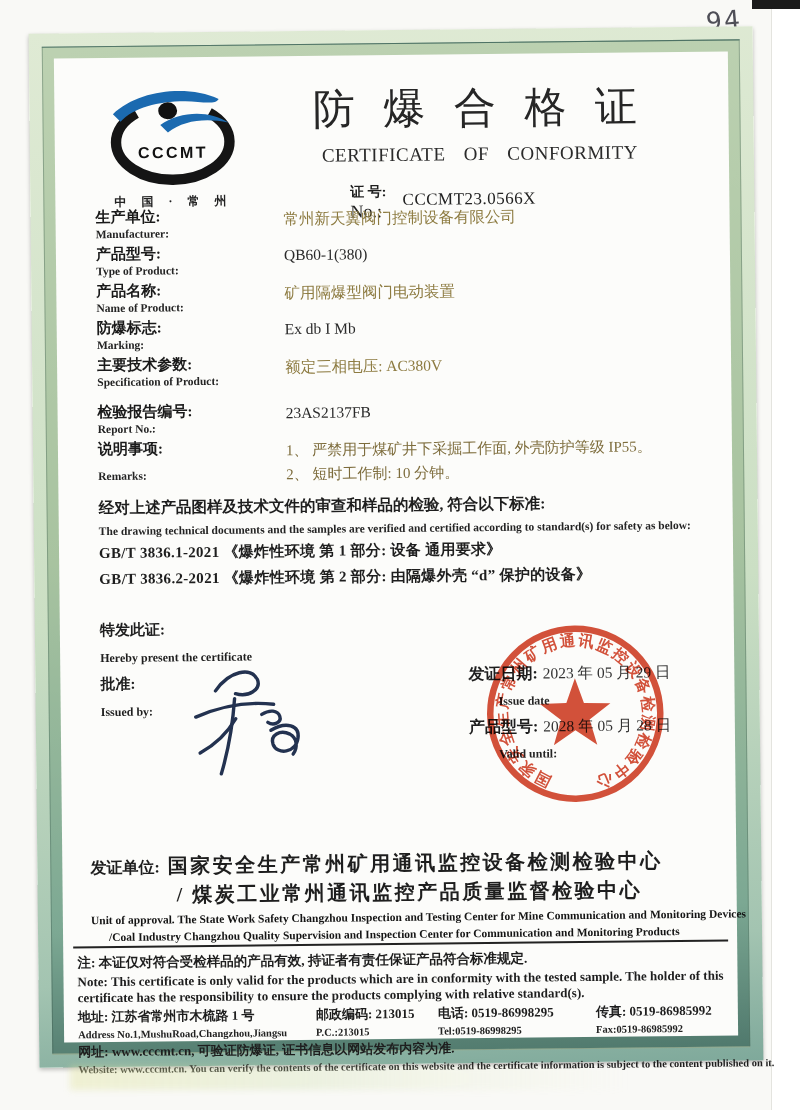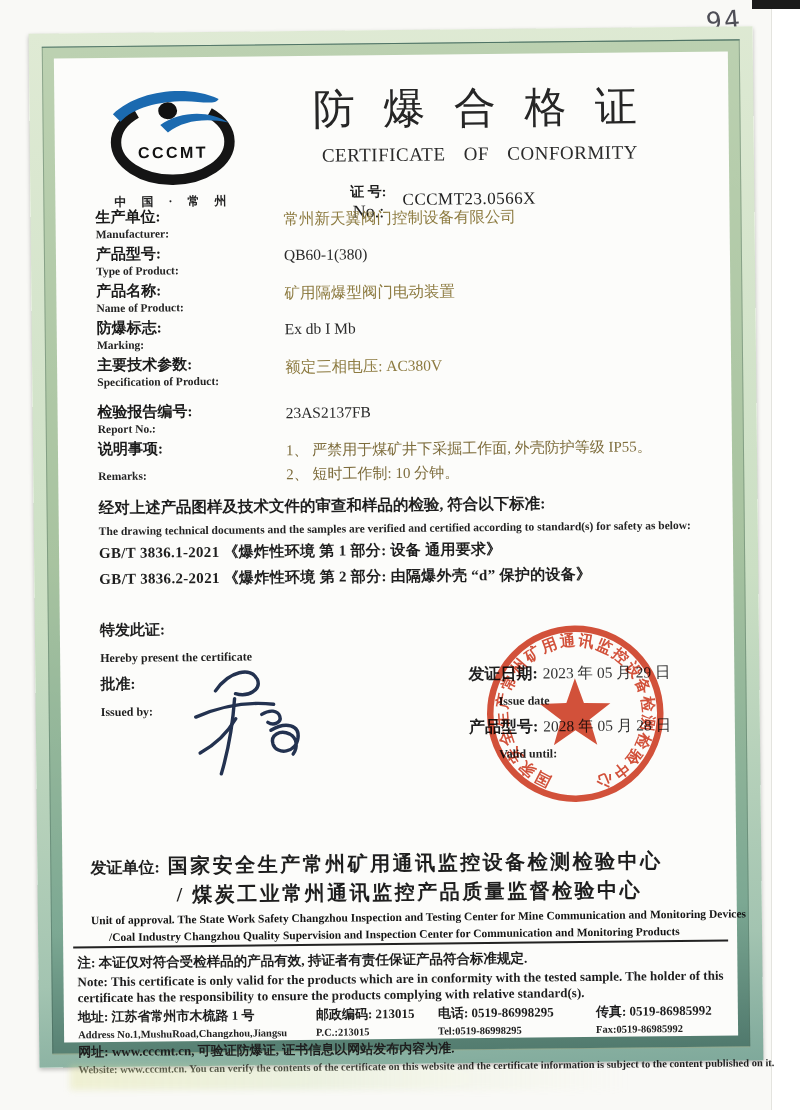--- a/index.html
+++ b/index.html
@@ -23,21 +23,21 @@
 
   
   .logo { position:absolute; left:28px; top:26px; width:180px; text-align:center; }
   .logo-sub { margin-top:2px; font-size:12px; font-weight:bold; letter-spacing:6px; color:#222; }
 
   
   .title-wrap { position:absolute; left:195px; top:26px; width:460px; text-align:center; }
   .title-cn { font-size:42px; font-weight:normal; letter-spacing:9px; color:#262626; white-space:nowrap; }
   .title-en { margin-top:7px; font-size:19px; letter-spacing:.5px; word-spacing:13px; color:#2a2a2a; }
   .certno { position:absolute; left:295px; top:128px; display:flex; align-items:center; }
-  .certno-labels { text-align:center; }
+  .certno-labels { text-align:left; }
   .certno-cn { font-size:14px; font-weight:bold; }
   .certno-en { font-size:18px; }
   .certno-value { font-size:17px; margin-left:16px; margin-top:-6px; letter-spacing:.5px; color:#222; }
 
   
   .fields { position:absolute; left:40px; top:150px; width:600px; }
   .field-row { display:grid; grid-template-columns:188px 1fr; min-height:37px; }
   .lbl-cn { font-size:15px; font-weight:bold; line-height:19px; color:#1a1a1a; }
   .lbl-en { font-size:11.5px; font-weight:bold; line-height:14px; color:#242424; }
   .val { font-size:15.5px; padding-top:3px; color:#2a2a2a; }

